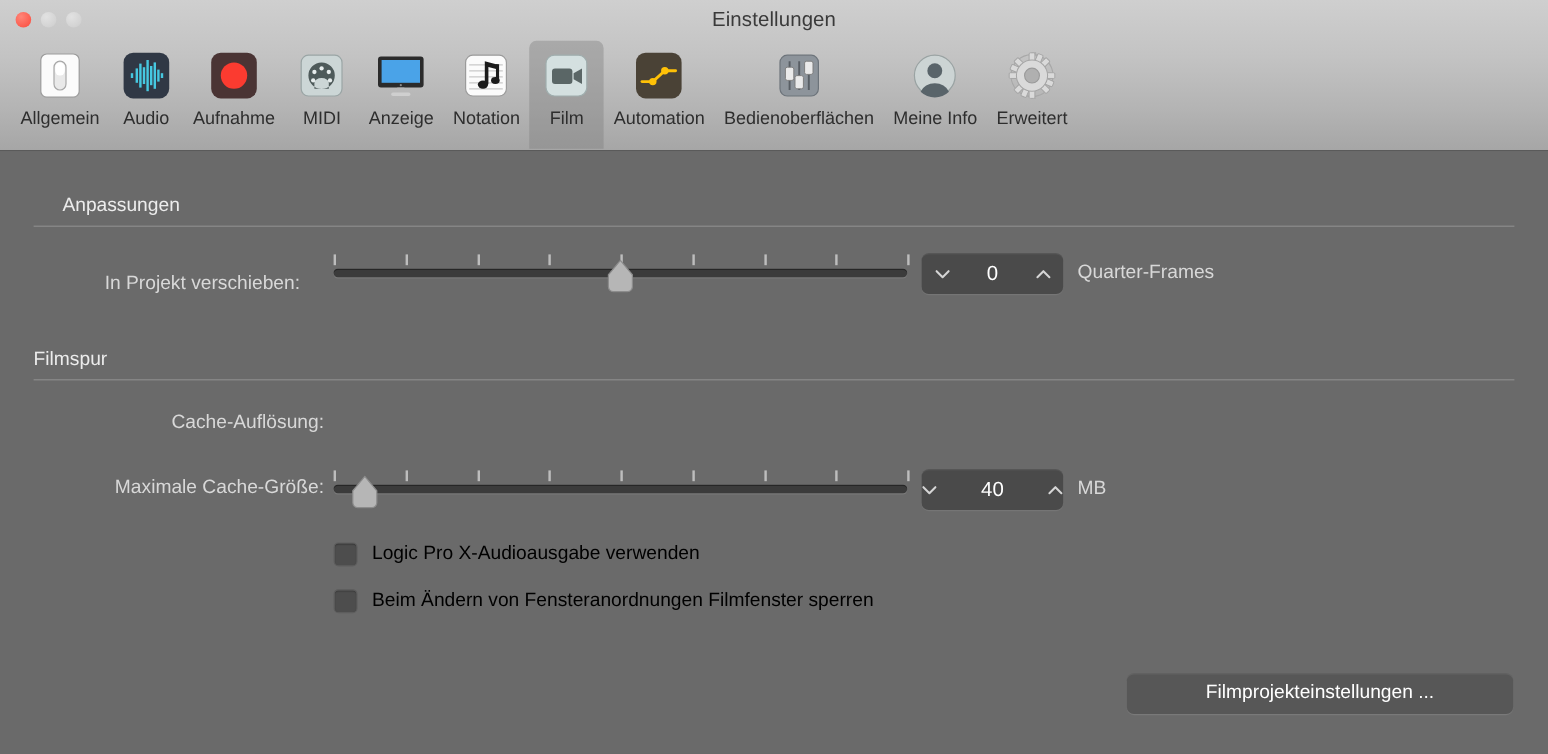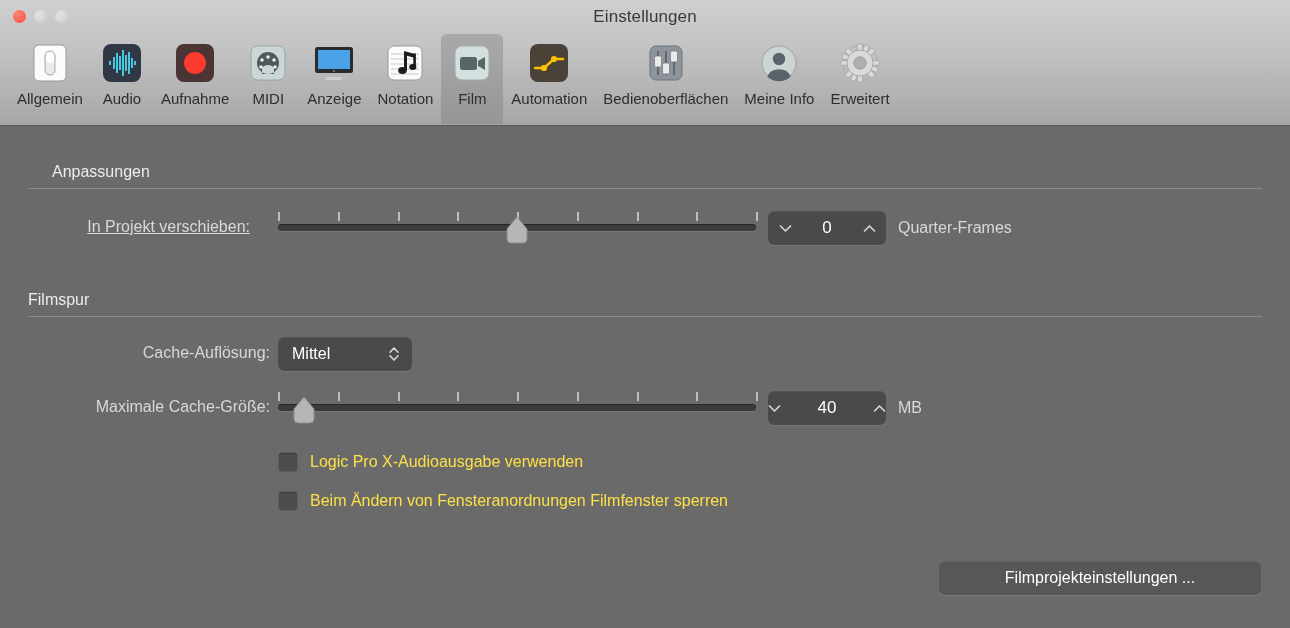--- a/index.html
+++ b/index.html
@@ -216,21 +216,21 @@
   .checkbox {
     width: 20px; height: 20px;
     border-radius: 4px;
     background: #4d4d4d;
     border: 1px solid #5d5d5d;
     box-shadow: inset 0 1px 1px rgba(0,0,0,0.25);
     flex: none;
   }
   .check-label {
     font-size: 16px;
-    color: #fde047;
+    color: #000000;
     white-space: nowrap;
   }
 
   
   .push-button {
     position: absolute;
     height: 34px;
     background: #575757;
     border-radius: 6px;
     display: flex;
@@ -432,21 +432,21 @@
       </div>
 
     </div>
   </div>
 
   <div class="content">
 
     <div class="section-title" style="top:37px;margin-left:24px;">Anpassungen</div>
     <div class="section-rule" style="top:62px;"></div>
 
-    <div class="row-label" style="top:92px; left:20px; width:230px;text-decoration:underline;">In Projekt verschieben:</div>
+    <div class="row-label" style="top:102px; left:20px; width:230px;">In Projekt verschieben:</div>
 
     <div class="slider" style="top:86px; left:278px; width:478px;">
       <div class="slider-ticks">
         <i style="left:0%"></i>
           <i style="left:12.5%"></i>
           <i style="left:25%"></i>
           <i style="left:37.5%"></i>
         <i style="left:50%"></i>
           <i style="left:62.5%"></i>
           <i style="left:75%"></i>
@@ -475,29 +475,20 @@
       </span>
     </div>
 
     <div class="unit" style="top:93px; left:898px;">Quarter-Frames</div>
 
     <div class="section-title" style="top:165px;">Filmspur</div>
     <div class="section-rule" style="top:190px;"></div>
 
     <div class="row-label" style="top:218px; left:20px; width:250px;">Cache-Auflösung:</div>
 
-    <div class="popup" style="top:211px; left:278px; width:134px;">
-      <span class="pv">Mittel</span>
-      <span class="updown">
-        <svg width="12" height="20" viewBox="0 0 12 20">
-          <path d="M2 8.2 L6 4 L10 8.2" fill="none" stroke="currentColor" stroke-width="1.6" stroke-linecap="round" stroke-linejoin="round"></path>
-          <path d="M2 11.8 L6 16 L10 11.8" fill="none" stroke="currentColor" stroke-width="1.6" stroke-linecap="round" stroke-linejoin="round"></path>
-        </svg>
-      </span>
-    </div>
 
     <div class="row-label" style="top:272px; left:20px; width:250px;">Maximale Cache-Größe:</div>
 
     <div class="slider" style="top:266px; left:278px; width:478px;">
       <div class="slider-ticks">
         <i style="left:0%"></i>
           <i style="left:12.5%"></i>
           <i style="left:25%"></i>
           <i style="left:37.5%"></i>
         <i style="left:50%"></i>

